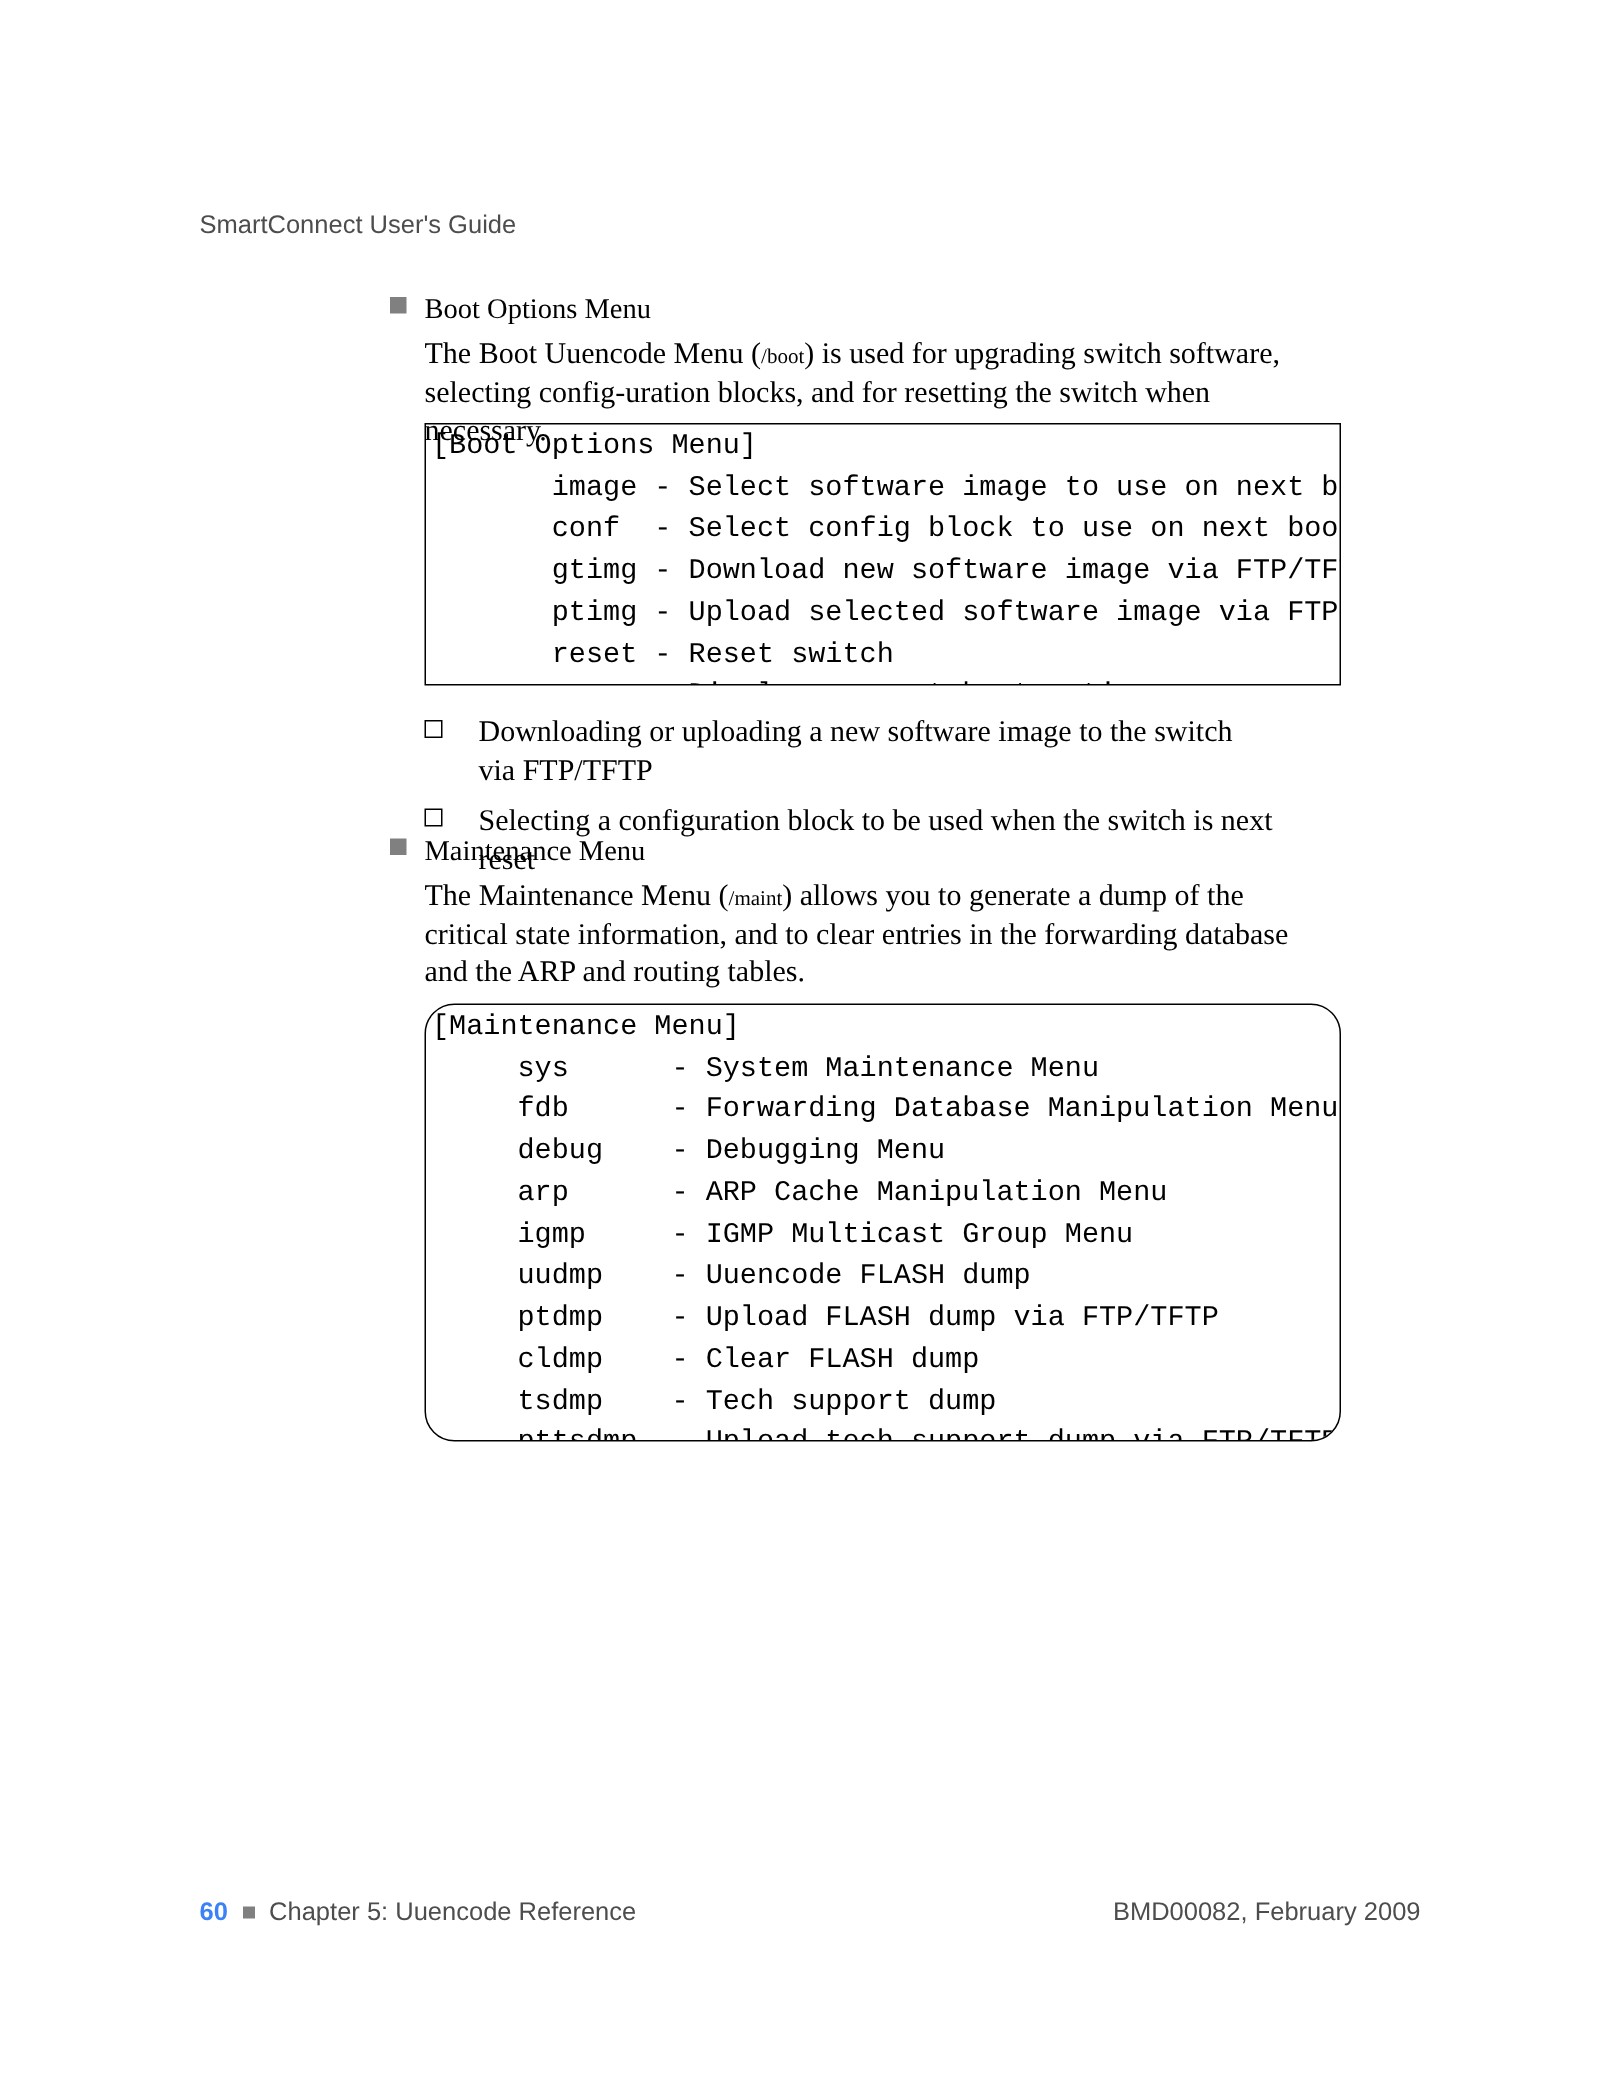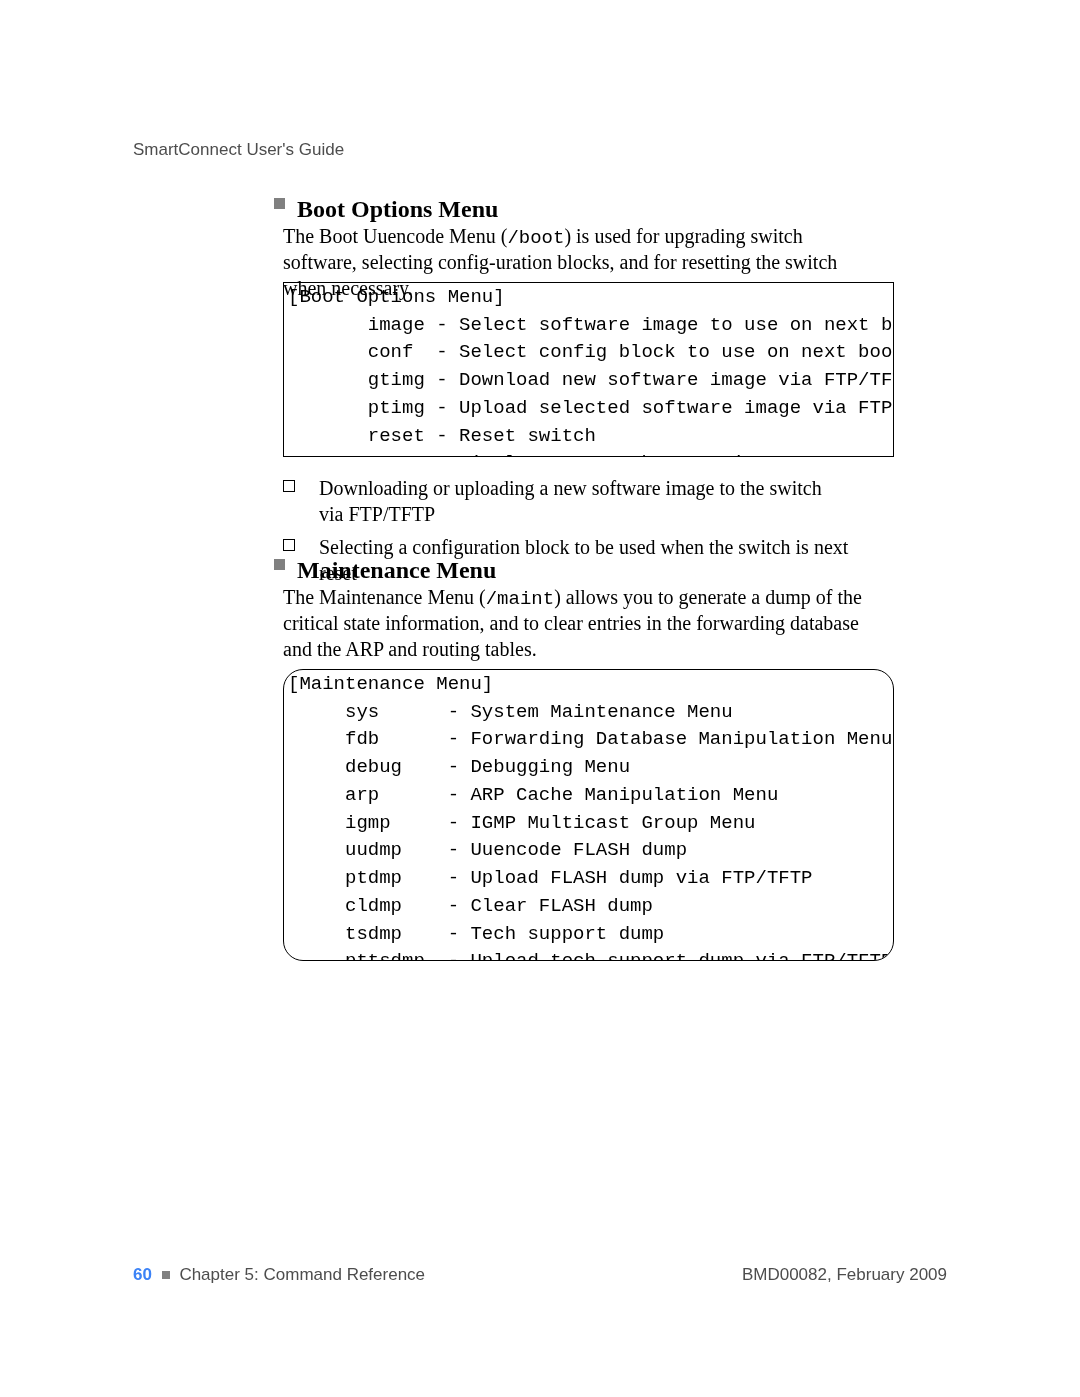--- a/index.html
+++ b/index.html
@@ -37,36 +37,36 @@
     .sq-bullet {
       position: absolute;
       left: -23px;
       top: 2px;
       width: 11px;
       height: 11px;
       background: #808080;
     }
     .section-title {
       position: relative;
-      font-weight: bold;
-      font-size: 24px;
-      margin: 0 0 14px 36px;
+      font-weight: normal;
+      font-size: 19px;
+      margin: 0 0 14px 22px;
     }
     .section-title .text {
       margin-left: 0;
     }
     .body-para {
       font-size: 20px;
       line-height: 1.28;
       margin: 0 0 0 22px;
       text-align: left;
     }
     code.inline {
-      font-family: Liberation Mono, monospace;
-      font-size: 19px;
+      font-family: Liberation Serif, serif;
+      font-size: 14px;
     }
     .code-frame {
       border: 1px solid #000;
       font-family: "Courier New", Courier, monospace;
       font-size: 19px;
       line-height: 1.46;
       white-space: pre;
       box-sizing: border-box;
       padding: 1px 4px 4px 4px;
       overflow: hidden;
@@ -167,19 +167,19 @@
      uudmp    - Uuencode FLASH dump
      ptdmp    - Upload FLASH dump via FTP/TFTP
      cldmp    - Clear FLASH dump
      tsdmp    - Tech support dump
      pttsdmp  - Upload tech support dump via FTP/TFTP</div>
 
   <div class="footer">
     <div class="left">
       <span class="pagenum">60</span>
       <span class="sep-sq"></span>
-      <span>Chapter 5: Command Reference</span>
+      <span>Chapter 5: Uuencode Reference</span>
     </div>
     <div class="right">
       <span>BMD00082, February 2009</span>
     </div>
   </div>
 </div>
 
 </body></html>

